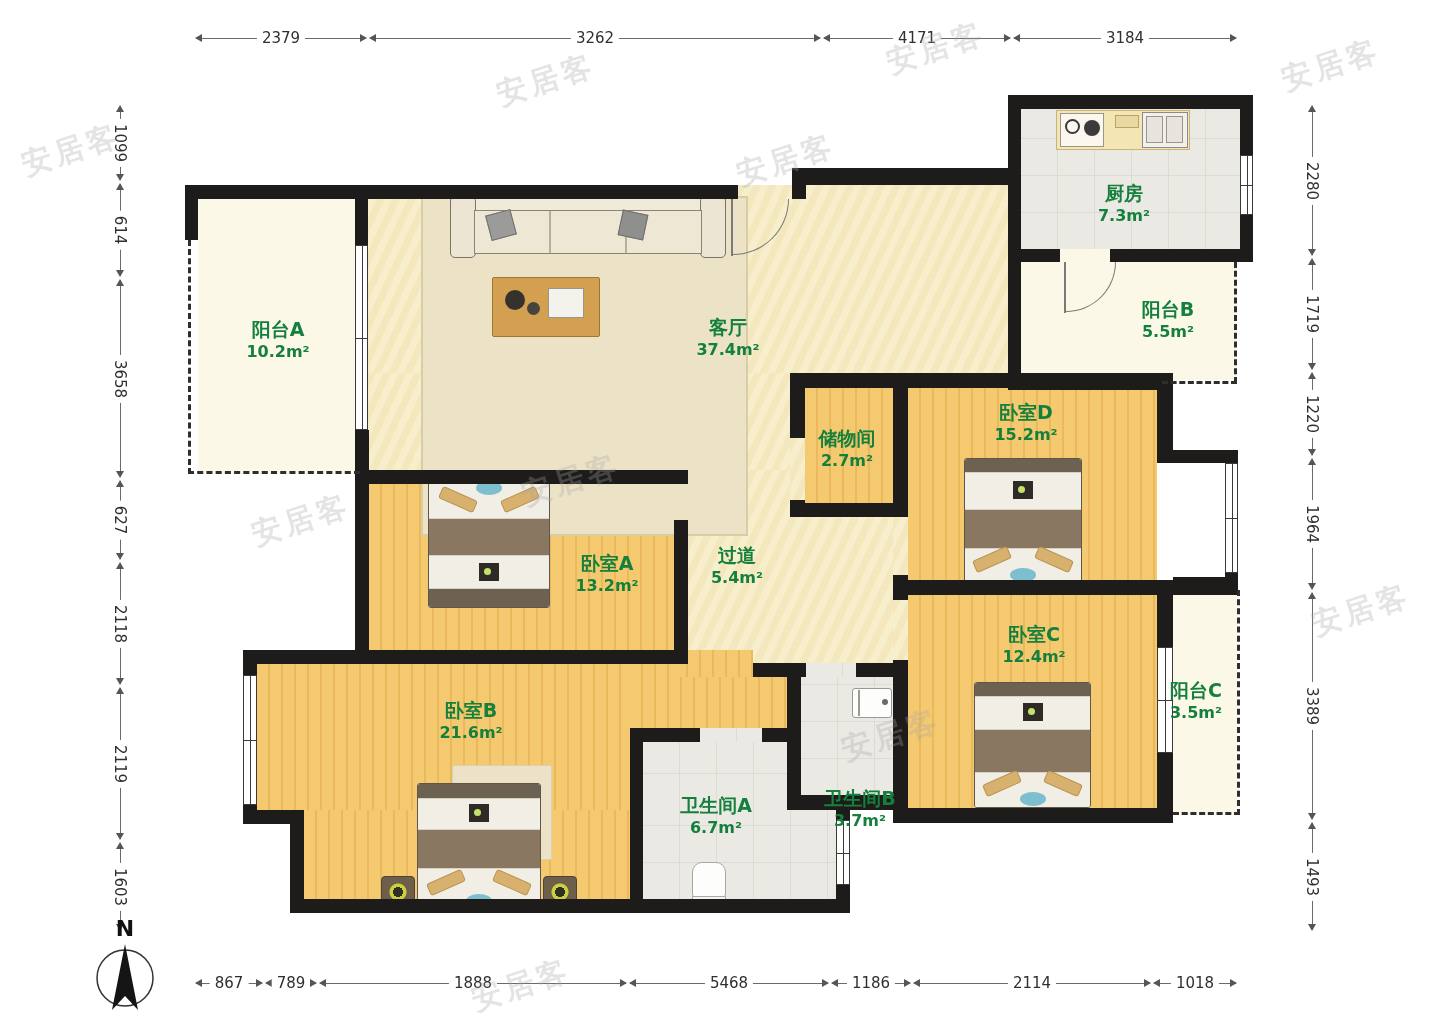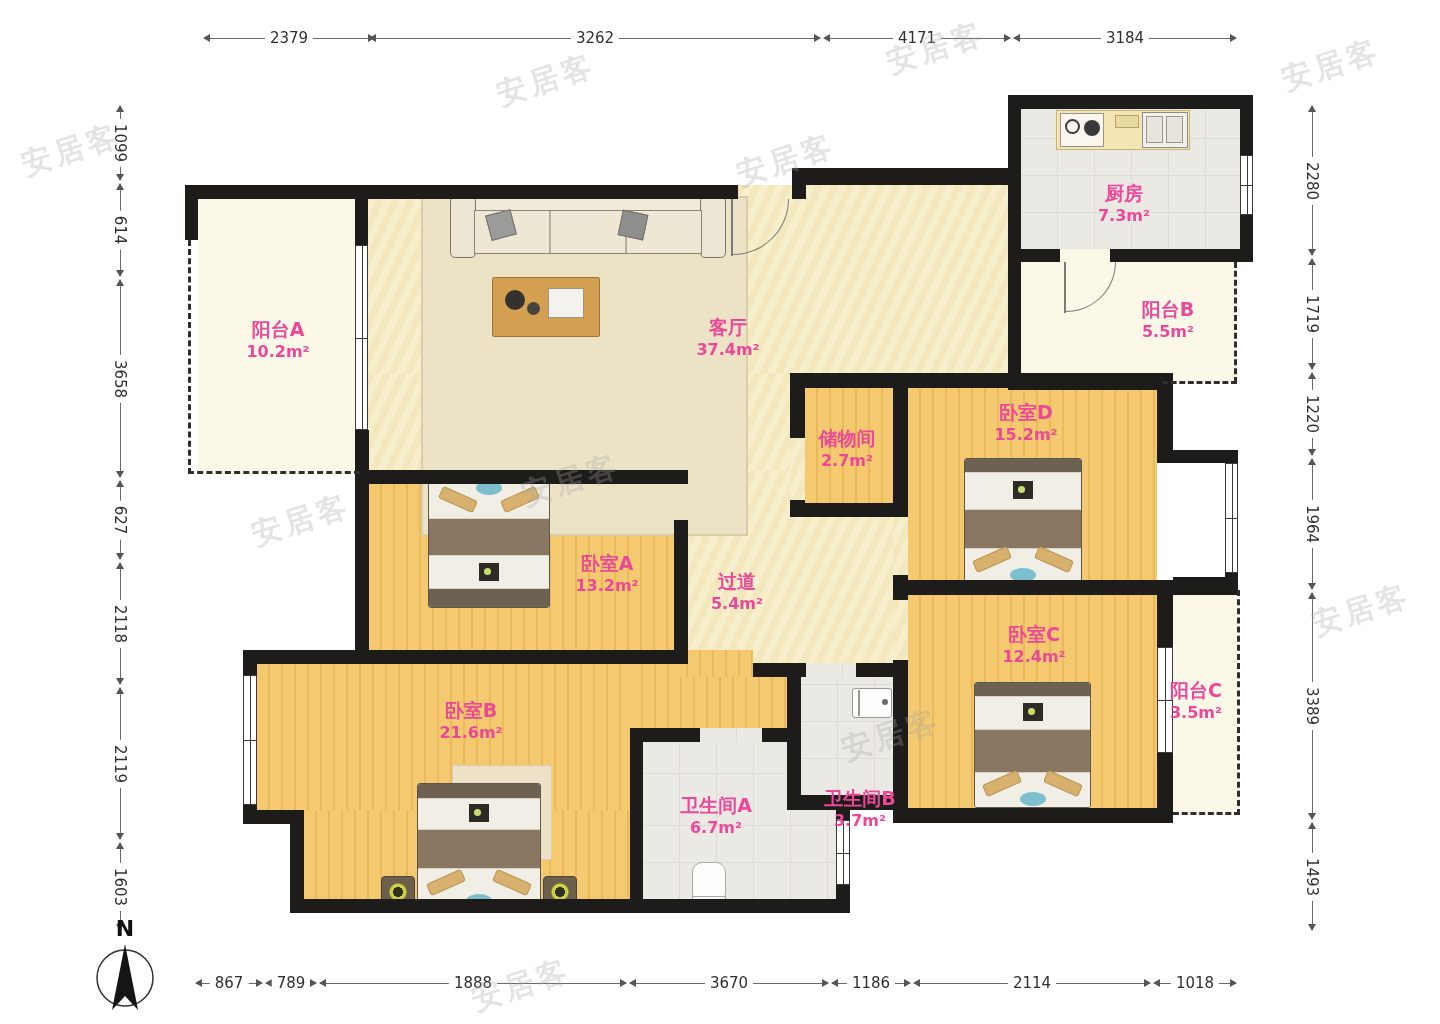--- a/index.html
+++ b/index.html
@@ -22,21 +22,21 @@
   .win::before{content:"";position:absolute;left:50%;top:0;bottom:0;width:1px;background:#3a3a3a;}
   .win::after{content:"";position:absolute;top:50%;left:0;right:0;height:1px;background:#3a3a3a;}
   .dash{position:absolute;}
   .dash-v{border-left:3px dashed #2e2e2e;}
   .dash-h{border-top:3px dashed #2e2e2e;}
   .arc{position:absolute;border:1.5px solid #7a7a7a;border-top:none;border-left:none;
        border-radius:0 0 100% 0;}
   .leaf{position:absolute;width:2px;background:#7a7a7a;}
   
   .room-label{position:absolute;transform:translate(-50%,-50%);text-align:center;
-              color:#ec4899;white-space:nowrap;line-height:1.25;}
+              color:#15803d;white-space:nowrap;line-height:1.25;}
   .room-label .nm{font-size:19px;font-weight:bold;}
   .room-label .ar{font-size:16px;font-weight:600;}
   
   .dim{position:absolute;background:#6a6a6a;}
   .dim-h{height:1px;}
   .dim-h::before{content:"";position:absolute;left:-1px;top:-4px;border:4px solid transparent;
                  border-right:7px solid #555;border-left:none;}
   .dim-h::after{content:"";position:absolute;right:-1px;top:-4px;border:4px solid transparent;
                 border-left:7px solid #555;border-right:none;}
   .dim-v{width:1px;}
@@ -261,21 +261,21 @@
       <div class="ar">2.7m²</div>
   </div>
   <div class="room-label" style="left:1026px;top:423px">
     <div class="nm">卧室D</div>
       <div class="ar">15.2m²</div>
   </div>
   <div class="room-label" style="left:607px;top:574px">
     <div class="nm">卧室A</div>
       <div class="ar">13.2m²</div>
   </div>
-  <div class="room-label" style="left:737px;top:592px">
+  <div class="room-label" style="left:737px;top:566px">
     <div class="nm">过道</div>
       <div class="ar">5.4m²</div>
   </div>
   <div class="room-label" style="left:1034px;top:645px">
     <div class="nm">卧室C</div>
       <div class="ar">12.4m²</div>
   </div>
   <div class="room-label" style="left:1196px;top:701px">
     <div class="nm">阳台C</div>
       <div class="ar">3.5m²</div>
@@ -286,21 +286,21 @@
   </div>
   <div class="room-label" style="left:716px;top:816px">
     <div class="nm">卫生间A</div>
       <div class="ar">6.7m²</div>
   </div>
   <div class="room-label" style="left:860px;top:809px">
     <div class="nm">卫生间B</div>
       <div class="ar">3.7m²</div>
   </div>
 
-  <div class="dim dim-h" style="left:204px;top:38px;width:170px">
+  <div class="dim dim-h" style="left:196px;top:38px;width:170px">
       <span class="dim-label">2379</span>
     </div>
   <div class="dim dim-h" style="left:370px;top:38px;width:450px">
       <span class="dim-label">3262</span>
     </div>
   <div class="dim dim-h" style="left:824px;top:38px;width:186px">
       <span class="dim-label">4171</span>
     </div>
   <div class="dim dim-h" style="left:1014px;top:38px;width:222px">
       <span class="dim-label">3184</span>
@@ -309,21 +309,21 @@
   <div class="dim dim-h" style="left:196px;top:983px;width:66px">
       <span class="dim-label">867</span>
     </div>
   <div class="dim dim-h" style="left:266px;top:983px;width:50px">
       <span class="dim-label">789</span>
     </div>
   <div class="dim dim-h" style="left:320px;top:983px;width:306px">
       <span class="dim-label">1888</span>
     </div>
   <div class="dim dim-h" style="left:630px;top:983px;width:198px">
-      <span class="dim-label">3670</span>
+      <span class="dim-label">5468</span>
     </div>
   <div class="dim dim-h" style="left:832px;top:983px;width:78px">
       <span class="dim-label">1186</span>
     </div>
   <div class="dim dim-h" style="left:914px;top:983px;width:236px">
       <span class="dim-label">2114</span>
     </div>
   <div class="dim dim-h" style="left:1154px;top:983px;width:82px">
       <span class="dim-label">1018</span>
     </div>

